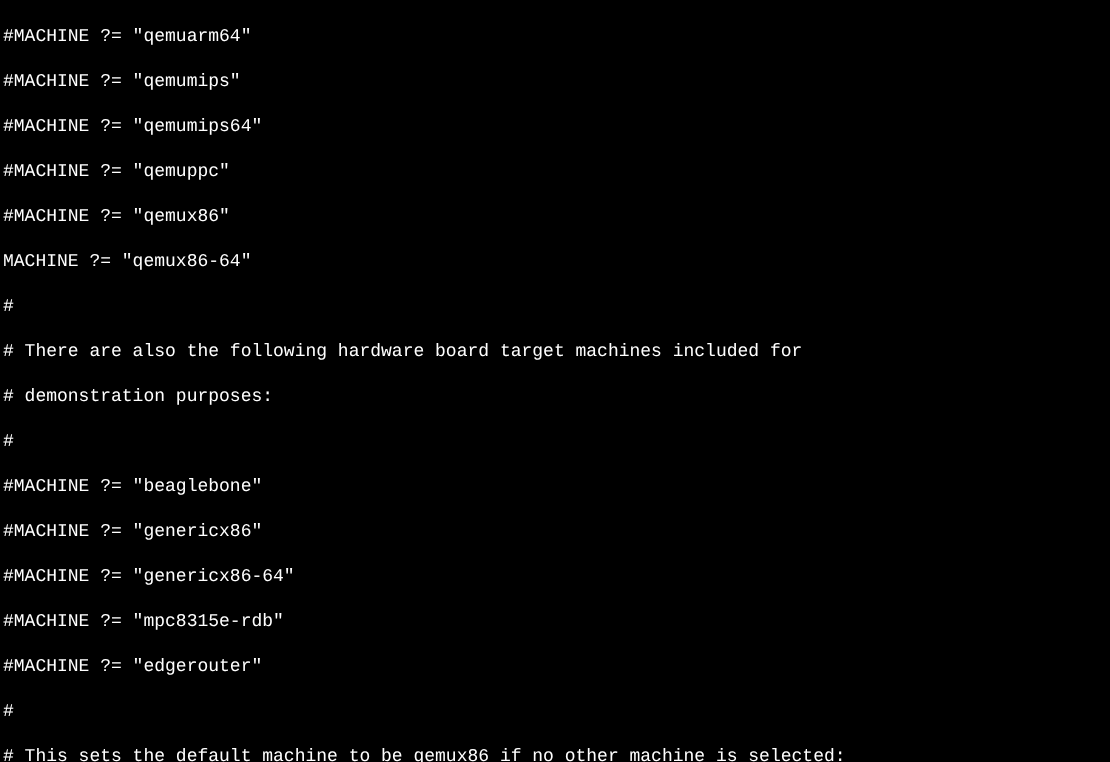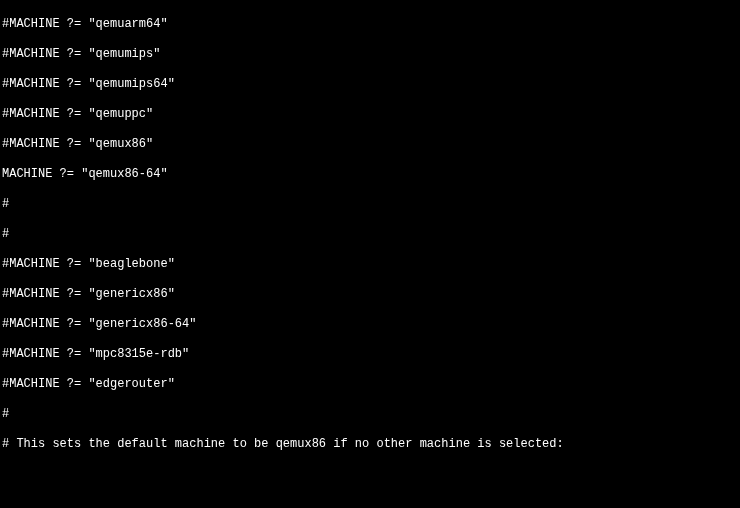--- a/index.html
+++ b/index.html
@@ -29,20 +29,22 @@
 <body>
 
 <div class="terminal">
 <span class="line">#MACHINE ?= "qemuarm64"</span>
 <span class="line">#MACHINE ?= "qemumips"</span>
 <span class="line">#MACHINE ?= "qemumips64"</span>
 <span class="line">#MACHINE ?= "qemuppc"</span>
 <span class="line">#MACHINE ?= "qemux86"</span>
 <span class="line">MACHINE ?= "qemux86-64"</span>
 <span class="line">#</span>
+<span class="line"># There are also the following hardware board target machines included for</span>
+<span class="line"># demonstration purposes:</span>
 <span class="line">#</span>
 <span class="line">#MACHINE ?= "beaglebone"</span>
 <span class="line">#MACHINE ?= "genericx86"</span>
 <span class="line">#MACHINE ?= "genericx86-64"</span>
 <span class="line">#MACHINE ?= "mpc8315e-rdb"</span>
 <span class="line">#MACHINE ?= "edgerouter"</span>
 <span class="line">#</span>
 <span class="line"># This sets the default machine to be qemux86 if no other machine is selected:</span>
 <span class="line"></span>
 <span class="line"></span>

